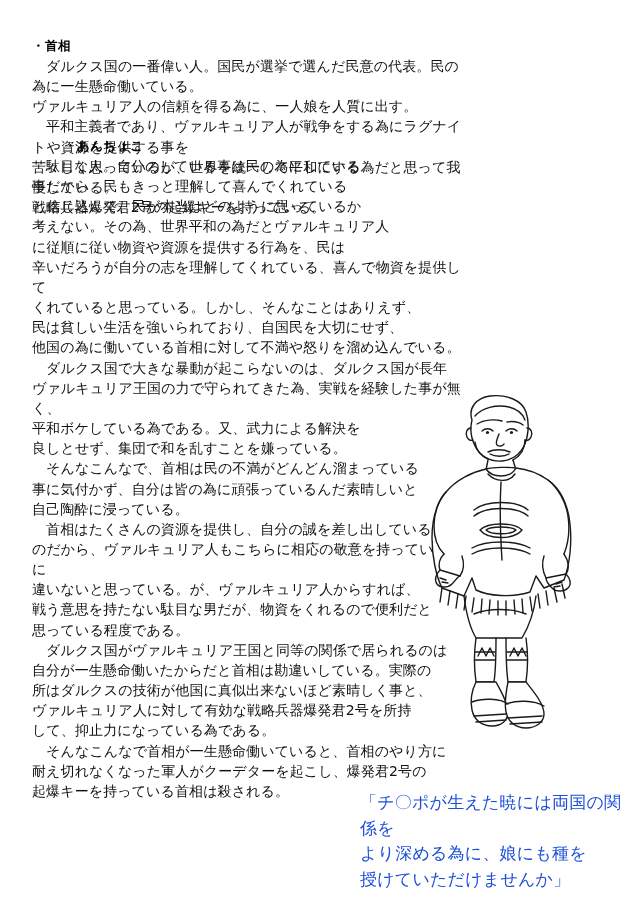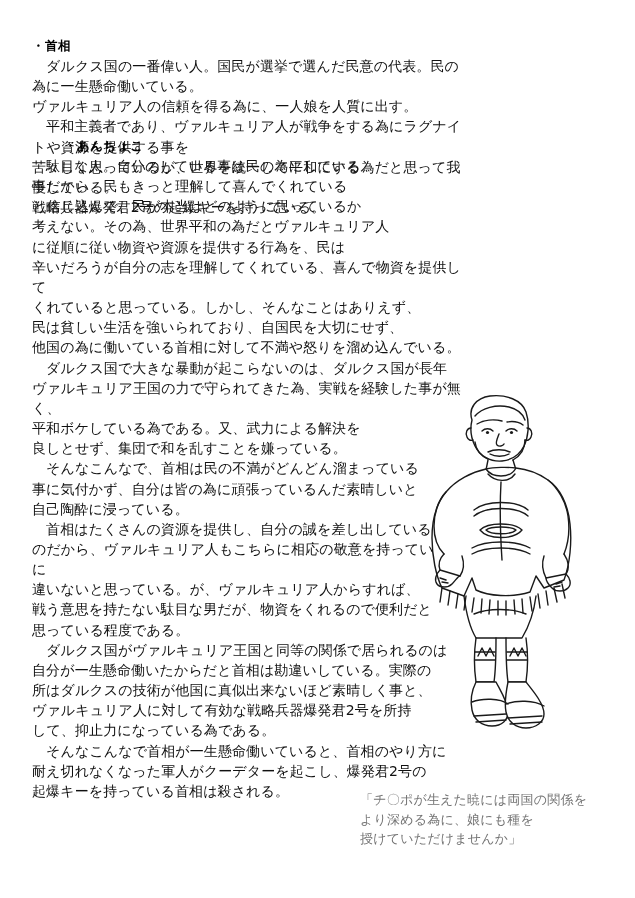--- a/index.html
+++ b/index.html
@@ -49,24 +49,24 @@
   #sec-anchoko-body    { left: 24px; top: 156px; width: 430px; }
 
   #sec-note { left: 44px; top: 513px; width: 320px; }
 
   
   #quote {
     position: absolute;
     left: 352px;
     top: 790px;
     width: 262px;
-    font-size: 13px;
+    font-size: 17px;
     line-height: 1.5;
     letter-spacing: 0.2px;
-    color: #737373;
+    color: #1d4ed8;
     white-space: pre-wrap;
   }
 
   
   #illustration {
     position: absolute;
     left: 368px;
     top: 390px;
     width: 250px;
     height: 400px;

